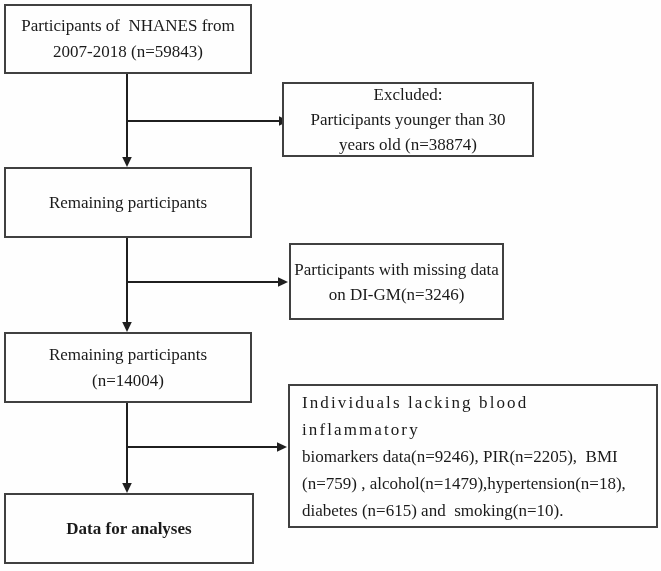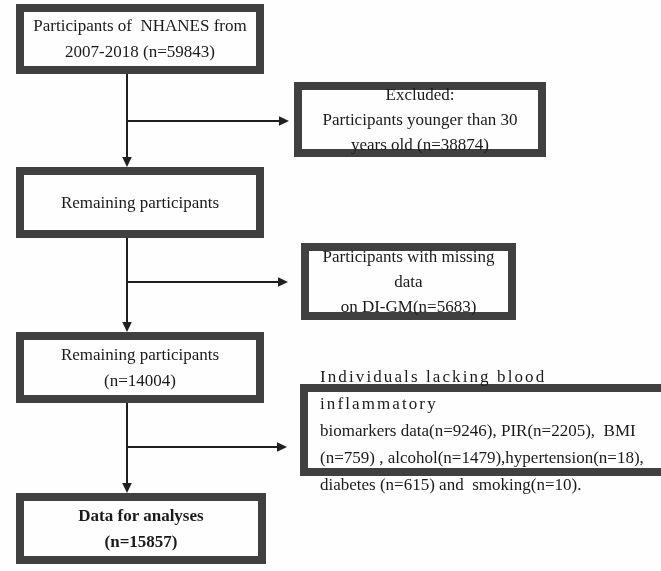--- a/index.html
+++ b/index.html
@@ -11,45 +11,44 @@
     position: relative;
     width: 661px;
     height: 571px;
     background: #fefefe;
     font-family: "Liberation Serif", "DejaVu Serif", serif;
     color: #1a1a1a;
     overflow: hidden;
   }
   .box {
     position: absolute;
-    border: 8px solid #404040;
+    border: 2px solid #404040;
     background: #fefefe;
     display: flex;
     flex-direction: column;
     justify-content: center;
     align-items: center;
     text-align: center;
     font-size: 17px;
     line-height: 25px;
     box-sizing: border-box;
-    margin-left: 12px;
   }
   .box .ln {
     white-space: pre-wrap;
   }
   
   .b-nhanes    { left: 4px;   top: 4px;   width: 248px; height: 70px;  line-height: 26px; }
   .b-remain1   { left: 4px;   top: 167px; width: 248px; height: 71px;  line-height: 26px; }
   .b-remain2   { left: 4px;   top: 332px; width: 248px; height: 71px;  line-height: 26px; }
   .b-final     { left: 4px;   top: 493px; width: 250px; height: 71px;  line-height: 26px; font-weight: bold; }
   
   .b-excl-age  { left: 282px; top: 82px;  width: 252px; height: 75px;  line-height: 25px; }
   .b-digm      { left: 289px; top: 243px; width: 215px; height: 77px;  line-height: 25px; }
   .b-lacking   {
-    left: 288px; top: 384px; width: 370px; height: 92px;
+    left: 288px; top: 384px; width: 370px; height: 144px;
     justify-content: center;
     align-items: flex-start;
     text-align: left;
     line-height: 27px;
     padding: 4px 8px 4px 12px;
   }
   .b-lacking .ln-spread { letter-spacing: 2.1px; }
   .connectors {
     position: absolute;
     left: 0; top: 0;
@@ -107,32 +106,31 @@
     <div class="ln">Remaining participants</div>
   </div>
 
   <div class="box b-remain2">
     <div class="ln">Remaining participants</div>
     <div class="ln">(n=14004)</div>
   </div>
 
   <div class="box b-final">
     <div class="ln">Data for analyses</div>
-    <div class="ln">(n=15857)</div>
   </div>
 
   <div class="box b-excl-age">
     <div class="ln">Excluded:</div>
     <div class="ln">Participants younger than 30</div>
     <div class="ln">years old (n=38874)</div>
   </div>
 
   <div class="box b-digm">
     <div class="ln">Participants with missing data</div>
-    <div class="ln">on DI-GM(n=5683)</div>
+    <div class="ln">on DI-GM(n=3246)</div>
   </div>
 
   <div class="box b-lacking">
     <div class="ln ln-spread">Individuals lacking blood inflammatory</div>
     <div class="ln">biomarkers data(n=9246), PIR(n=2205),  BMI</div>
     <div class="ln">(n=759) , alcohol(n=1479),hypertension(n=18),</div>
     <div class="ln">diabetes (n=615) and  smoking(n=10).</div>
   </div>
 
 </div>

